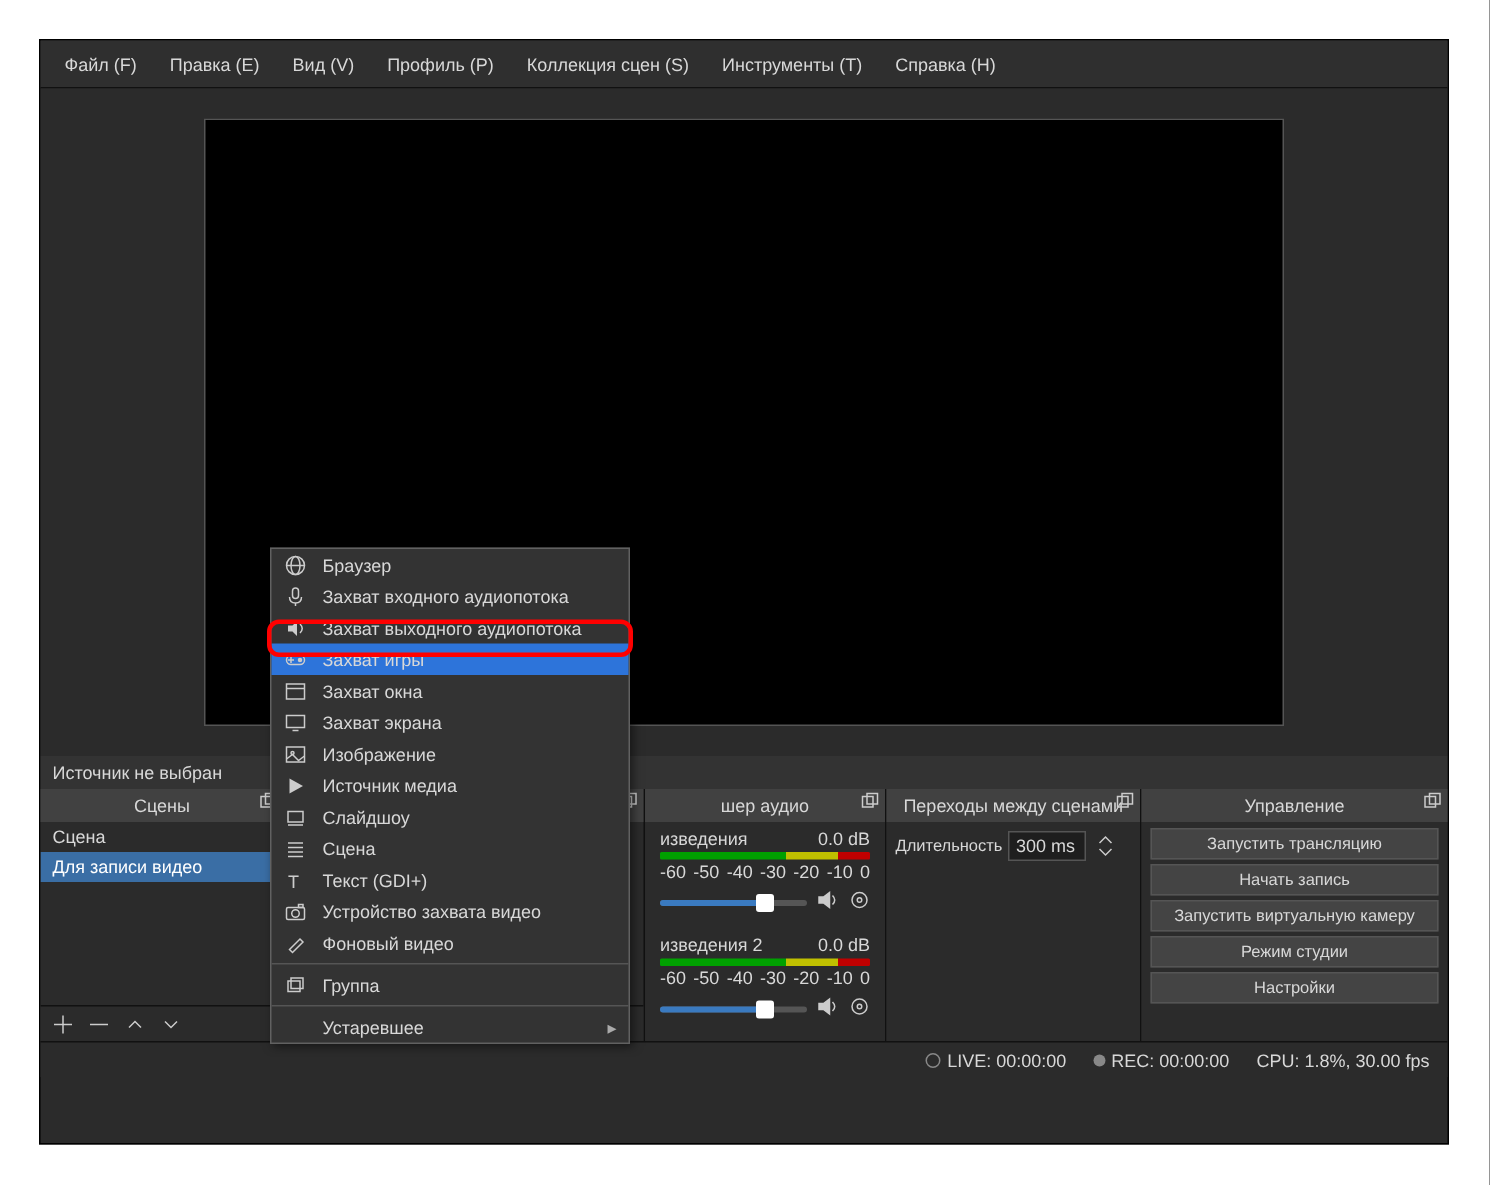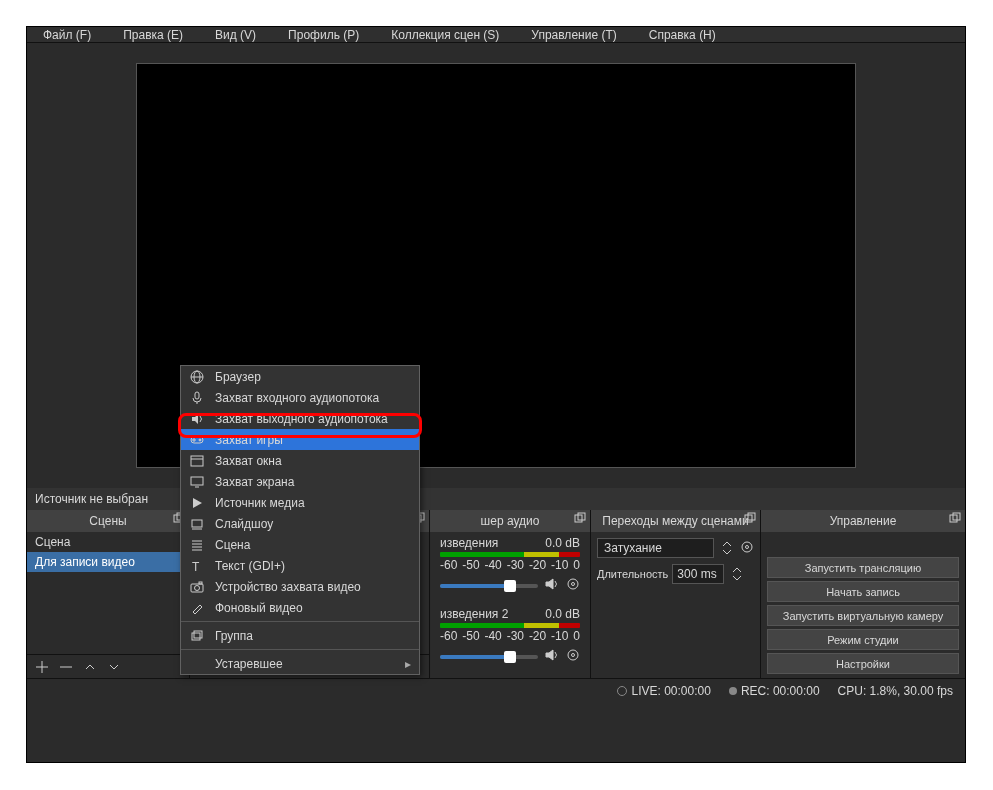--- a/index.html
+++ b/index.html
@@ -4,21 +4,21 @@
 <style>
 * { margin: 0; padding: 0; box-sizing: border-box; font-family: "Segoe UI", Tahoma, sans-serif; font-size: 12px; color: #d8d8d8; user-select: none; }
 body { background: #fff; width: 993px; height: 790px; overflow: hidden; }
 .window { position: absolute; left: 26px; top: 26px; width: 940px; height: 737px; background: #2b2b2b; border: 1px solid #000; }
 .titlebar { height: 28px; background: #181818; display: flex; align-items: center; padding: 0 0 0 6px; }
 .titlebar .logo { width: 16px; height: 16px; border-radius: 50%; background: #444; border: 1px solid #888; margin-right: 8px; }
 .titlebar .title { flex: 1; font-size: 12px; color: #d0d0d0; }
 .winbtns { display: flex; }
 .winbtn { width: 45px; height: 28px; display: flex; align-items: center; justify-content: center; color: #aaa; }
 .winbtn svg { stroke: #ccc; }
-.menubar { height: 16px; background: #2f2f2f; display: flex; align-items: center; padding: 0 6px; gap: 12px; border-bottom: 1px solid #111; }
+.menubar { height: 32px; background: #2f2f2f; display: flex; align-items: center; padding: 0 6px; gap: 2px; border-bottom: 1px solid #111; }
 .menubar .menuitem { padding: 2px 10px; color: #d8d8d8; }
 .preview { height: 445px; background: #2b2b2b; display: flex; align-items: center; justify-content: center; padding: 8px 0; }
 .preview .canvas { width: 720px; height: 405px; background: #000; border: 1px solid #555; }
 .infobar { height: 22px; background: #333; padding: 0 8px; display: flex; align-items: center; font-size: 12px; color: #bbb; }
 .panels { display: flex; height: 168px; }
 .panel { background: #2b2b2b; border-right: 1px solid #111; display: flex; flex-direction: column; position: relative; }
 .panel-header { height: 22px; background: #414141; display: flex; align-items: center; justify-content: center; font-size: 12px; color: #ccc; position: relative; }
 .panel-header .popout { position: absolute; right: 4px; top: 2px; }
 .panel-body { flex: 1; overflow: hidden; }
 .panel-footer { height: 24px; background: #2b2b2b; border-top: 1px solid #111; display: flex; align-items: center; gap: 6px; padding: 0 6px; }
@@ -35,21 +35,21 @@
 .audio-ctrl { display: flex; align-items: center; gap: 6px; margin-top: 4px; }
 .slider { flex: 1; height: 4px; background: #555; border-radius: 2px; position: relative; }
 .slider::after { content: ""; position: absolute; right: 22px; top: -4px; width: 12px; height: 12px; background: #fff; border-radius: 2px; }
 .slider-fill { position: absolute; left: 0; top: 0; height: 100%; width: calc(100% - 28px); background: #3a7ac0; border-radius: 2px; }
 .trans { width: 170px; }
 .trans-body { padding: 6px; display: flex; flex-direction: column; gap: 6px; }
 .trans-row { display: flex; align-items: center; gap: 4px; }
 .trans-sel { flex: 1; background: #1e1e1e; border: 1px solid #555; height: 20px; display: flex; align-items: center; padding: 0 6px; font-size: 11px; }
 .trans-lbl { font-size: 11px; }
 .trans-input { width: 52px; background: #1e1e1e; border: 1px solid #555; height: 20px; display: flex; align-items: center; padding: 0 4px; font-size: 11px; }
-.btns { width: 204px; gap: 21px; }
+.btns { width: 204px; }
 .btns-body { padding: 4px 6px; display: flex; flex-direction: column; gap: 3px; }
 .ctrlbtn { background: #444; border: 1px solid #555; height: 21px; display: flex; align-items: center; justify-content: center; font-size: 11px; }
 .status { height: 24px; background: #2b2b2b; border-top: 1px solid #111; display: flex; align-items: center; justify-content: flex-end; gap: 18px; padding: 0 12px; font-size: 11px; color: #bbb; }
 .status .item { display: flex; align-items: center; gap: 4px; }
 .dot { width: 8px; height: 8px; border-radius: 50%; background: #888; }
 .ring { width: 10px; height: 10px; border: 1px solid #888; border-radius: 50%; }
 
 .context { position: absolute; left: 180px; top: 365px; width: 240px; background: #333; border: 1px solid #616161; box-shadow: 2px 2px 6px rgba(0,0,0,0.5); }
 .ctx-item { height: 21px; display: flex; align-items: center; padding: 0 8px; gap: 10px; font-size: 12px; }
 .ctx-item.highlighted { background: #2d74da; color: #fff; }
@@ -66,21 +66,21 @@
 
 <div class="window">
 
 
   <div class="menubar">
     <div class="menuitem">Файл (F)</div>
     <div class="menuitem">Правка (E)</div>
     <div class="menuitem">Вид (V)</div>
     <div class="menuitem">Профиль (P)</div>
     <div class="menuitem">Коллекция сцен (S)</div>
-    <div class="menuitem">Управление (T)</div>
+    <div class="menuitem">Инструменты (T)</div>
     <div class="menuitem">Справка (H)</div>
   </div>
 
   <div class="preview">
     <div class="canvas"></div>
   </div>
 
   <div class="infobar">
     <span>Источник не выбран</span>
   </div>
@@ -237,35 +237,20 @@
     <div class="panel trans">
       <div class="panel-header">
         <span>Переходы между сценами</span>
         <span class="popout popout-icon"><svg width="12" height="12">
               <rect x="1" y="3" width="7" height="7" fill="none"></rect>
               <rect x="4" y="1" width="7" height="7" fill="none"></rect>
             </svg></span>
       </div>
       <div class="trans-body">
         <div class="trans-row">
-          <div class="trans-sel">
-              <span>Затухание</span>
-            </div>
-          <span class="iconbtn">
-              <svg width="10" height="14">
-                <polyline points="1,5 5,1 9,5" fill="none"></polyline>
-                <polyline points="1,9 5,13 9,9" fill="none"></polyline>
-              </svg>
-            </span>
-          <span class="gear"><svg width="14" height="14">
-                <circle cx="7" cy="7" r="5" fill="none"></circle>
-                <circle cx="7" cy="7" r="1.5"></circle>
-              </svg></span>
-        </div>
-        <div class="trans-row">
           <span class="trans-lbl">Длительность</span>
           <div class="trans-input">
               <span>300 ms</span>
             </div>
           <span class="iconbtn">
               <svg width="10" height="14">
                 <polyline points="1,5 5,1 9,5" fill="none"></polyline>
                 <polyline points="1,9 5,13 9,9" fill="none"></polyline>
               </svg>
             </span>
@@ -362,20 +347,30 @@
       <span class="ctx-icon">
         <svg width="14" height="14" stroke="#ccc" fill="none">
           <rect x="1" y="2" width="12" height="8"></rect>
           <line x1="5" y1="12" x2="9" y2="12"></line>
         </svg>
       </span>
       <span>Захват экрана</span>
     </div>
     <div class="ctx-item">
       <span class="ctx-icon">
+        <svg width="14" height="14" stroke="#ccc" fill="none">
+          <rect x="1" y="2" width="12" height="10"></rect>
+          <circle cx="5" cy="6" r="1"></circle>
+          <polyline points="1,10 5,7 9,11 13,8"></polyline>
+        </svg>
+      </span>
+      <span>Изображение</span>
+    </div>
+    <div class="ctx-item">
+      <span class="ctx-icon">
         <svg width="14" height="14" fill="#ccc">
           <polygon points="3,2 12,7 3,12"></polygon>
         </svg>
       </span>
       <span>Источник медиа</span>
     </div>
     <div class="ctx-item">
       <span class="ctx-icon">
         <svg width="14" height="14" stroke="#ccc" fill="none">
           <rect x="2" y="3" width="10" height="7"></rect>

